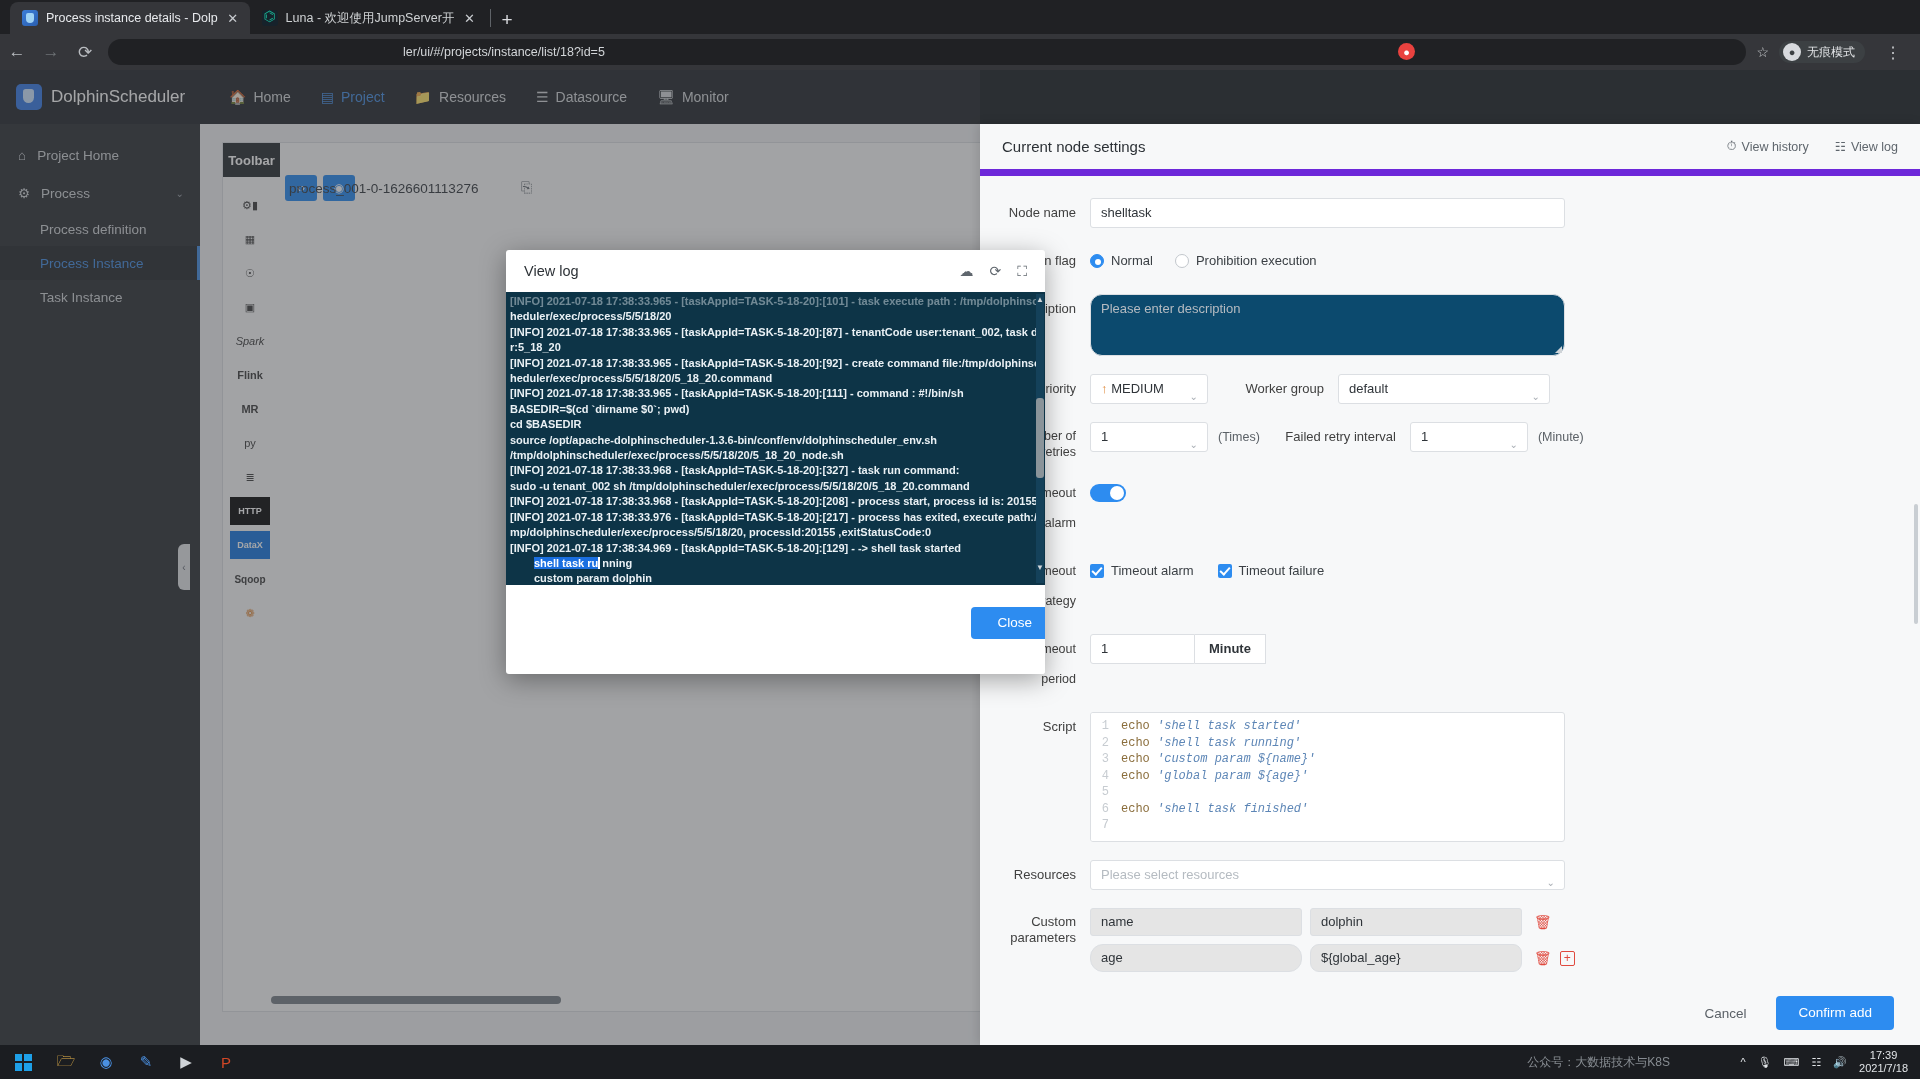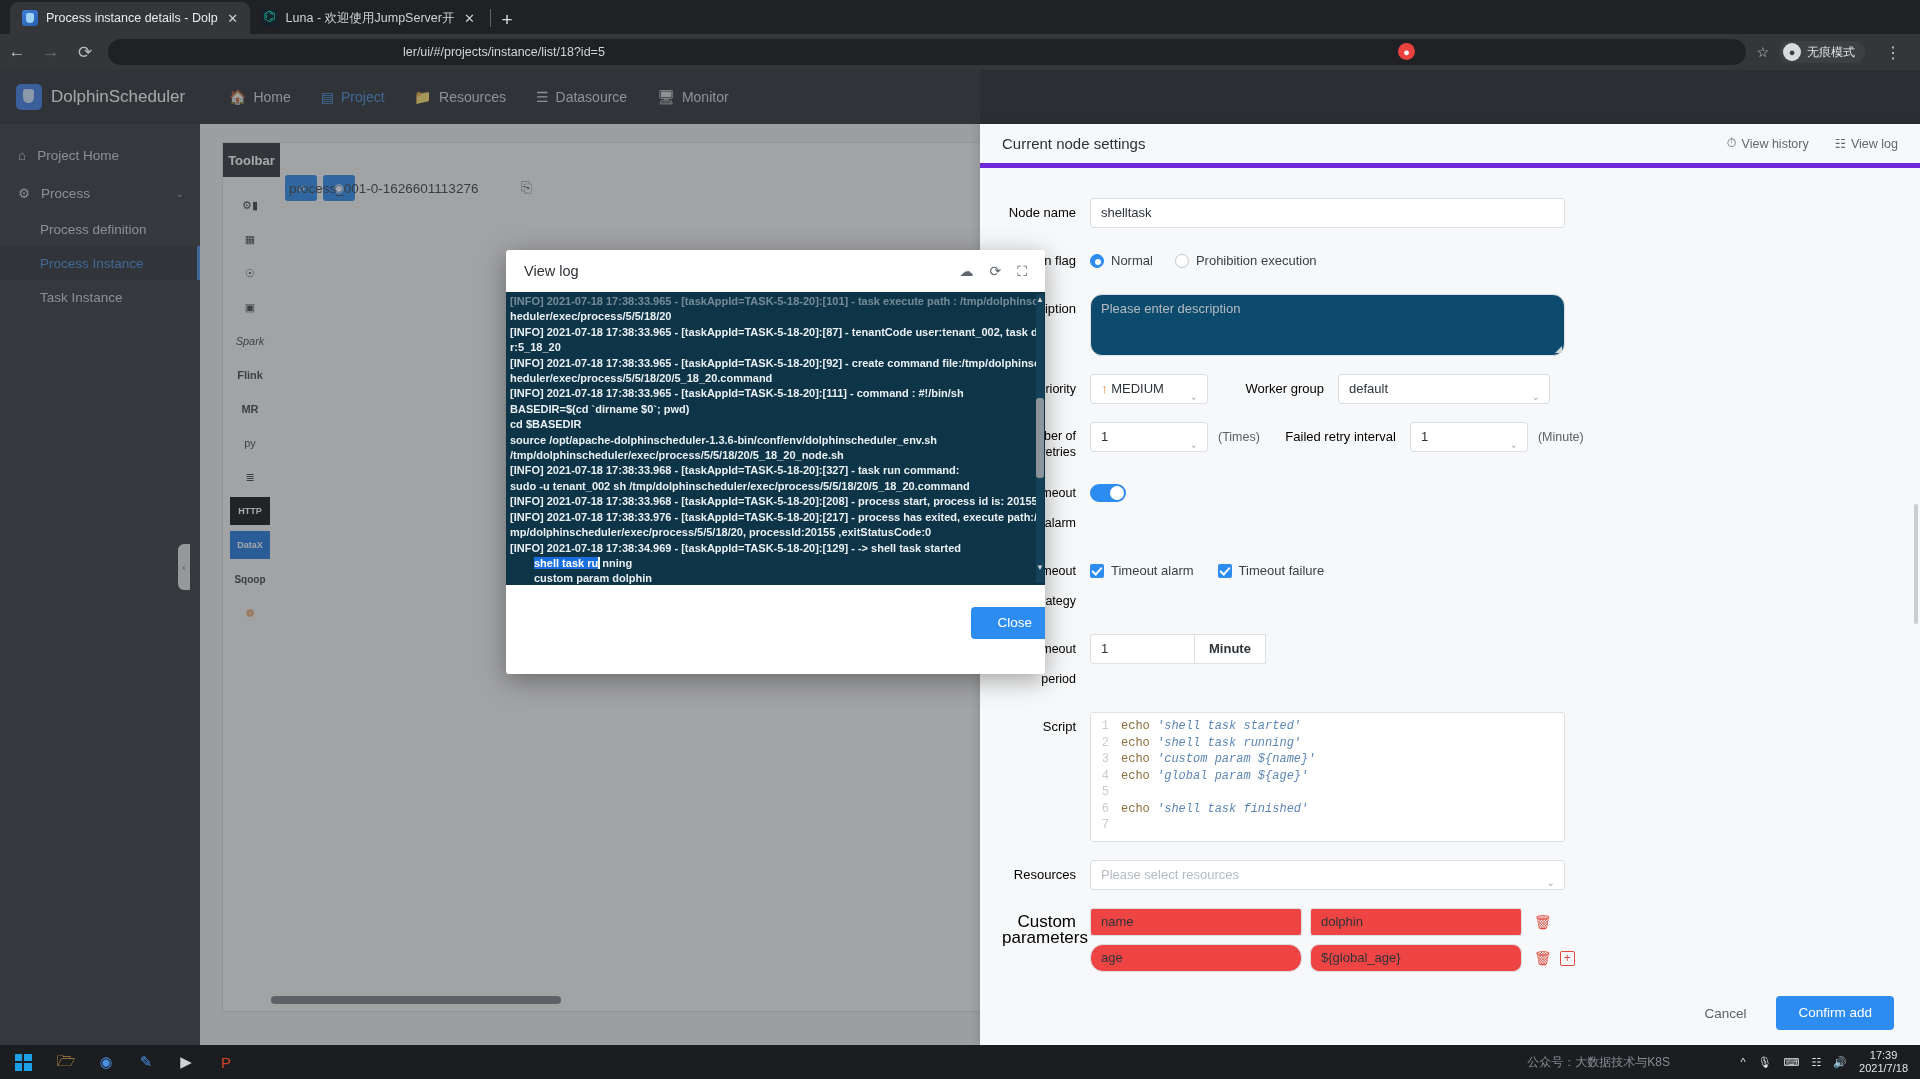--- a/index.html
+++ b/index.html
@@ -72,27 +72,27 @@
   .btn-blue { position:absolute; height:26px; width:32px; background:#2d8cf0; border-radius:3px; color:#fff; display:flex; align-items:center; justify-content:center; font-size:12px; }
   .proc-name { position:absolute; left:330px; top:38px; font-size:13.5px; color:#3a3f44; }
   .copy-ico { position:absolute; left:478px; top:36px; font-size:14px; color:#6b7177; }
   .tool-rail { position:absolute; left:4px; top:44px; width:46px; }
   .tool-ico { width:40px; height:28px; margin:4px 0 6px 3px; display:flex; align-items:center; justify-content:center; font-size:11px; color:#444; }
   .hscroll { position:absolute; left:48px; bottom:7px; width:290px; height:8px; background:#7d838a; border-radius:4px; }
   .collapse-tab { position:absolute; left:-22px; top:420px; width:12px; height:46px; background:#e3e5e8; border-radius:6px 0 0 6px; color:#6b7177; display:flex; align-items:center; justify-content:center; font-size:10px; }
 
   
   .rpanel { position:absolute; right:0; top:0; width:940px; height:921px; background:#f7f8f9; box-shadow:-2px 0 10px rgba(0,0,0,.14); }
-  .rpanel-head { height:44px; display:flex; align-items:center; padding:0 22px; border-bottom:5px solid #6d28d9; }
+  .rpanel-head { height:52px; display:flex; align-items:center; padding:0 22px; border-bottom:7px solid #6d28d9; }
   .rpanel-title { font-size:15px; color:#2c3136; }
   .rpanel-actions { margin-left:auto; display:flex; gap:26px; color:#5f666d; font-size:12.5px; }
   .rpanel-actions span { display:flex; align-items:center; gap:5px; }
   .rbody { position:absolute; top:52px; left:0; right:0; bottom:64px; padding:22px 22px 0 22px; overflow:hidden; }
   .frow { display:flex; align-items:flex-start; margin-bottom:18px; }
-  .flabel { width:88px; text-align:right; padding-right:14px; font-size:13px; color:#000000; line-height:30px; flex:0 0 88px; }
+  .flabel { width:88px; text-align:right; padding-right:14px; font-size:13px; color:#404040; line-height:30px; flex:0 0 88px; }
   .flabel.two { line-height:16px; padding-top:6px; }
   .finput { height:30px; border:1px solid #dcdfe3; background:#fff; border-radius:3px; padding:0 10px; line-height:28px; font-size:13px; color:#2f3439; }
   .fselect { height:30px; border:1px solid #dcdfe3; background:#fff; border-radius:3px; padding:0 26px 0 10px; line-height:28px; font-size:13px; color:#2f3439; position:relative; }
   .fselect .caret { position:absolute; right:9px; top:8px; color:#a7adb3; font-size:10px; }
   .radio { display:inline-flex; align-items:center; gap:7px; margin-right:22px; font-size:13px; color:#3b4045; line-height:30px; }
   .rdot { width:14px; height:14px; border-radius:50%; border:1px solid #c2c7cc; background:#fff; display:inline-block; position:relative; }
   .rdot.on { border-color:#2d8cf0; background:#2d8cf0; }
   .rdot.on::after { content:""; position:absolute; left:4px; top:4px; width:6px; height:6px; border-radius:50%; background:#fff; }
   .desc-box { height:62px; width:100%; border:1px solid #dcdfe3; background:#0c4a6e; border-radius:12px; padding:6px 10px; font-size:13px; color:#b5bbc1; position:relative; }
   .desc-box::after { content:""; position:absolute; right:2px; bottom:2px; width:0; height:0; border-left:7px solid transparent; border-bottom:7px solid #cfd4d8; }
@@ -101,21 +101,21 @@
   .cbox { display:inline-flex; align-items:center; gap:7px; margin-right:24px; font-size:13px; color:#3b4045; line-height:30px; }
   .cb { width:14px; height:14px; border-radius:2px; background:#2d8cf0; display:inline-block; position:relative; }
   .cb::after { content:""; position:absolute; left:4px; top:1px; width:4px; height:8px; border:solid #fff; border-width:0 2px 2px 0; transform:rotate(42deg); }
   .unit-btn { height:30px; border:1px solid #dcdfe3; border-left:none; background:#fff; padding:0 14px; line-height:28px; font-size:13px; font-weight:bold; color:#2f3439; }
   .code-box { border:1px solid #dcdfe3; background:#fff; border-radius:3px; width:100%; height:130px; overflow:hidden; display:flex; }
   .code-gutter { width:22px; background:#fff; color:#c7ccd1; font-family:"Liberation Mono", monospace; font-size:12px; text-align:right; padding:5px 4px 0 0; line-height:16.5px;}
   .code-lines { flex:1; padding:5px 0 0 8px; font-family:"Liberation Mono", monospace; font-size:12px; line-height:16.5px; }
   .kw { color:#8a6d3b; }
   .str { color:#5d86b6; font-style:italic; }
   .ptable-row { display:flex; gap:0; align-items:center; margin-bottom:8px; }
-  .pcell { height:28px; border:1px solid #dcdfe3; background:#ef4444; border-radius:3px; padding:0 10px; line-height:26px; font-size:13px; color:#2f3439; }
+  .pcell { height:28px; border:1px solid #dcdfe3; background:#e5e5e5; border-radius:3px; padding:0 10px; line-height:26px; font-size:13px; color:#2f3439; }
   .del-ico { color:#e04a3f; font-size:14px; margin-left:12px; }
   .add-ico { color:#e04a3f; font-size:14px; margin-left:8px; border:1px solid #e04a3f; width:15px; height:15px; line-height:13px; text-align:center; font-size:12px; border-radius:2px;}
   .rfoot { position:absolute; left:0; right:0; bottom:0; height:64px; display:flex; align-items:center; justify-content:flex-end; gap:18px; padding-right:26px; }
   .btn-ghost { font-size:13.5px; color:#5b6167; padding:0 12px; }
   .btn-primary { background:#2d8cf0; color:#fff; border-radius:4px; height:34px; padding:0 22px; line-height:34px; font-size:13.5px; }
   .rscroll { position:absolute; right:2px; top:380px; width:4px; height:120px; background:#c9ced3; border-radius:2px; }
 
   
   .dim { position:absolute; top:70px; left:0; width:980px; height:975px; background:rgba(55,58,62,0.45); }
   .dlg { position:absolute; left:506px; top:250px; width:539px; height:424px; background:#fff; box-shadow:0 6px 26px rgba(0,0,0,.35); border-radius:3px; overflow:hidden; }
@@ -384,21 +384,21 @@
 
         <div class="frow">
           <span class="flabel">Resources</span>
           <span class="fselect" style="width:475px;color:#b5bbc1;">
             <span>Please select resources</span>
             <span class="caret">⌄</span>
           </span>
         </div>
 
         <div class="frow">
-          <span class="flabel two" style="font-size:17px;">Custom parameters</span>
+          <span class="flabel two" style="font-size:13px;">Custom parameters</span>
           <span style="display:block;">
             <span class="ptable-row" style="display:flex;">
               <span class="pcell" style="width:212px;">name</span>
               <span class="pcell" style="width:212px;margin-left:8px;">dolphin</span>
               <span class="del-ico">🗑</span>
             </span>
             <span class="ptable-row" style="display:flex;">
               <span class="pcell" style="width:212px;border-radius:13px;">age</span>
               <span class="pcell" style="width:212px;margin-left:8px;border-radius:9px;">${global_age}</span>
               <span class="del-ico">🗑</span>

